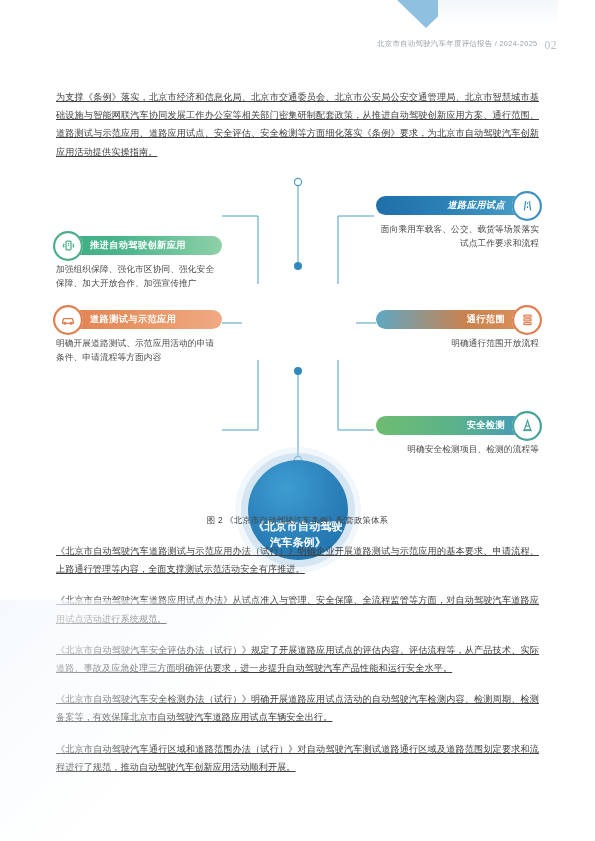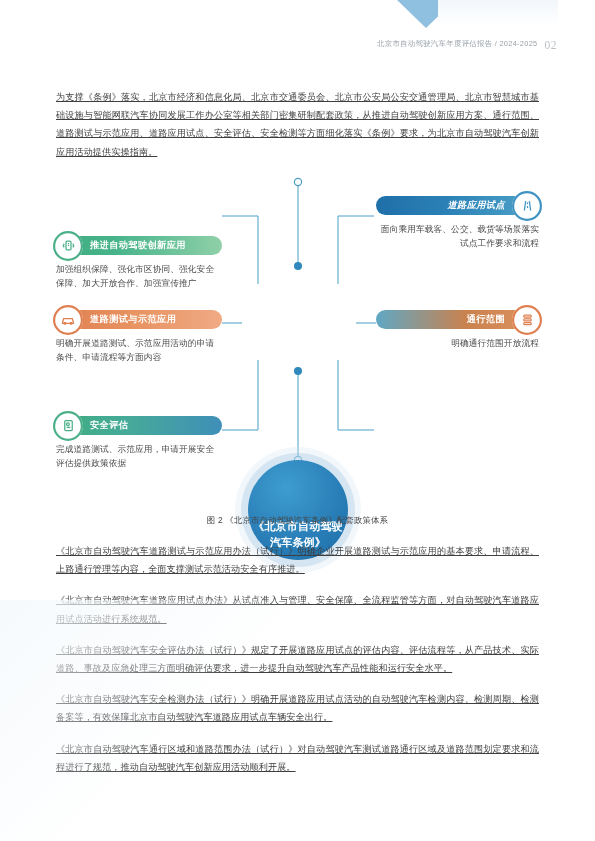--- a/index.html
+++ b/index.html
@@ -222,36 +222,36 @@
             <rect x="6" y="11" width="12" height="3" rx="1.4"></rect>
             <rect x="6" y="17" width="12" height="3" rx="1.4"></rect>
           </svg>
         </span>
       </span>
       <span>通行范围</span>
     </div>
     <div class="desc">明确通行范围开放流程</div>
   </div>
 
-  <div class="node left" style="left:56px; top:248px; width:166px;">
-    <div class="pill g-greenblue">
-      <span class="ico">
-        <span class="ring ring-green">
-          <svg width="15" height="15" viewBox="0 0 24 24" fill="none" stroke="#4bb089" stroke-width="2">
-            <rect x="6" y="4" width="12" height="16" rx="1.5"></rect>
-            <circle cx="11" cy="10" r="2.2"></circle>
-            <line x1="9" y1="15" x2="15" y2="15"></line>
-          </svg>
-        </span>
-      </span>
-      <span>安全评估</span>
-    </div>
-    <div class="desc">完成道路测试、示范应用，申请开展安全评估提供政策依据</div>
-  </div>
-
+
+  <div class="node right" style="left:376px; top:248px; width:163px;">
+    <div class="pill g-greenmix">
+      <span class="ico">
+        <span class="ring ring-teal">
+          <svg width="15" height="15" viewBox="0 0 24 24" fill="none" stroke="#47a39c" stroke-width="2">
+            <path d="M12 4 L17 19 H7 Z"></path>
+            <line x1="9" y1="13" x2="15" y2="13"></line>
+            <line x1="5" y1="20" x2="19" y2="20"></line>
+          </svg>
+        </span>
+      </span>
+      <span>安全检测</span>
+    </div>
+    <div class="desc">明确安全检测项目、检测的流程等</div>
+  </div>
 </div>
 
 <div class="fig-caption">图 2 《北京市自动驾驶汽车条例》配套政策体系</div>
 
 <div class="content" style="top:542px;">
   <p class="para">《北京市自动驾驶汽车道路测试与示范应用办法（试行）》明确企业开展道路测试与示范应用的基本要求、申请流程、上路通行管理等内容，全面支撑测试示范活动安全有序推进。</p>
   <p class="para">《北京市自动驾驶汽车道路应用试点办法》从试点准入与管理、安全保障、全流程监管等方面，对自动驾驶汽车道路应用试点活动进行系统规范。</p>
   <p class="para">《北京市自动驾驶汽车安全评估办法（试行）》规定了开展道路应用试点的评估内容、评估流程等，从产品技术、实际道路、事故及应急处理三方面明确评估要求，进一步提升自动驾驶汽车产品性能和运行安全水平。</p>
   <p class="para">《北京市自动驾驶汽车安全检测办法（试行）》明确开展道路应用试点活动的自动驾驶汽车检测内容、检测周期、检测备案等，有效保障北京市自动驾驶汽车道路应用试点车辆安全出行。</p>
   <p class="para">《北京市自动驾驶汽车通行区域和道路范围办法（试行）》对自动驾驶汽车测试道路通行区域及道路范围划定要求和流程进行了规范，推动自动驾驶汽车创新应用活动顺利开展。</p>

